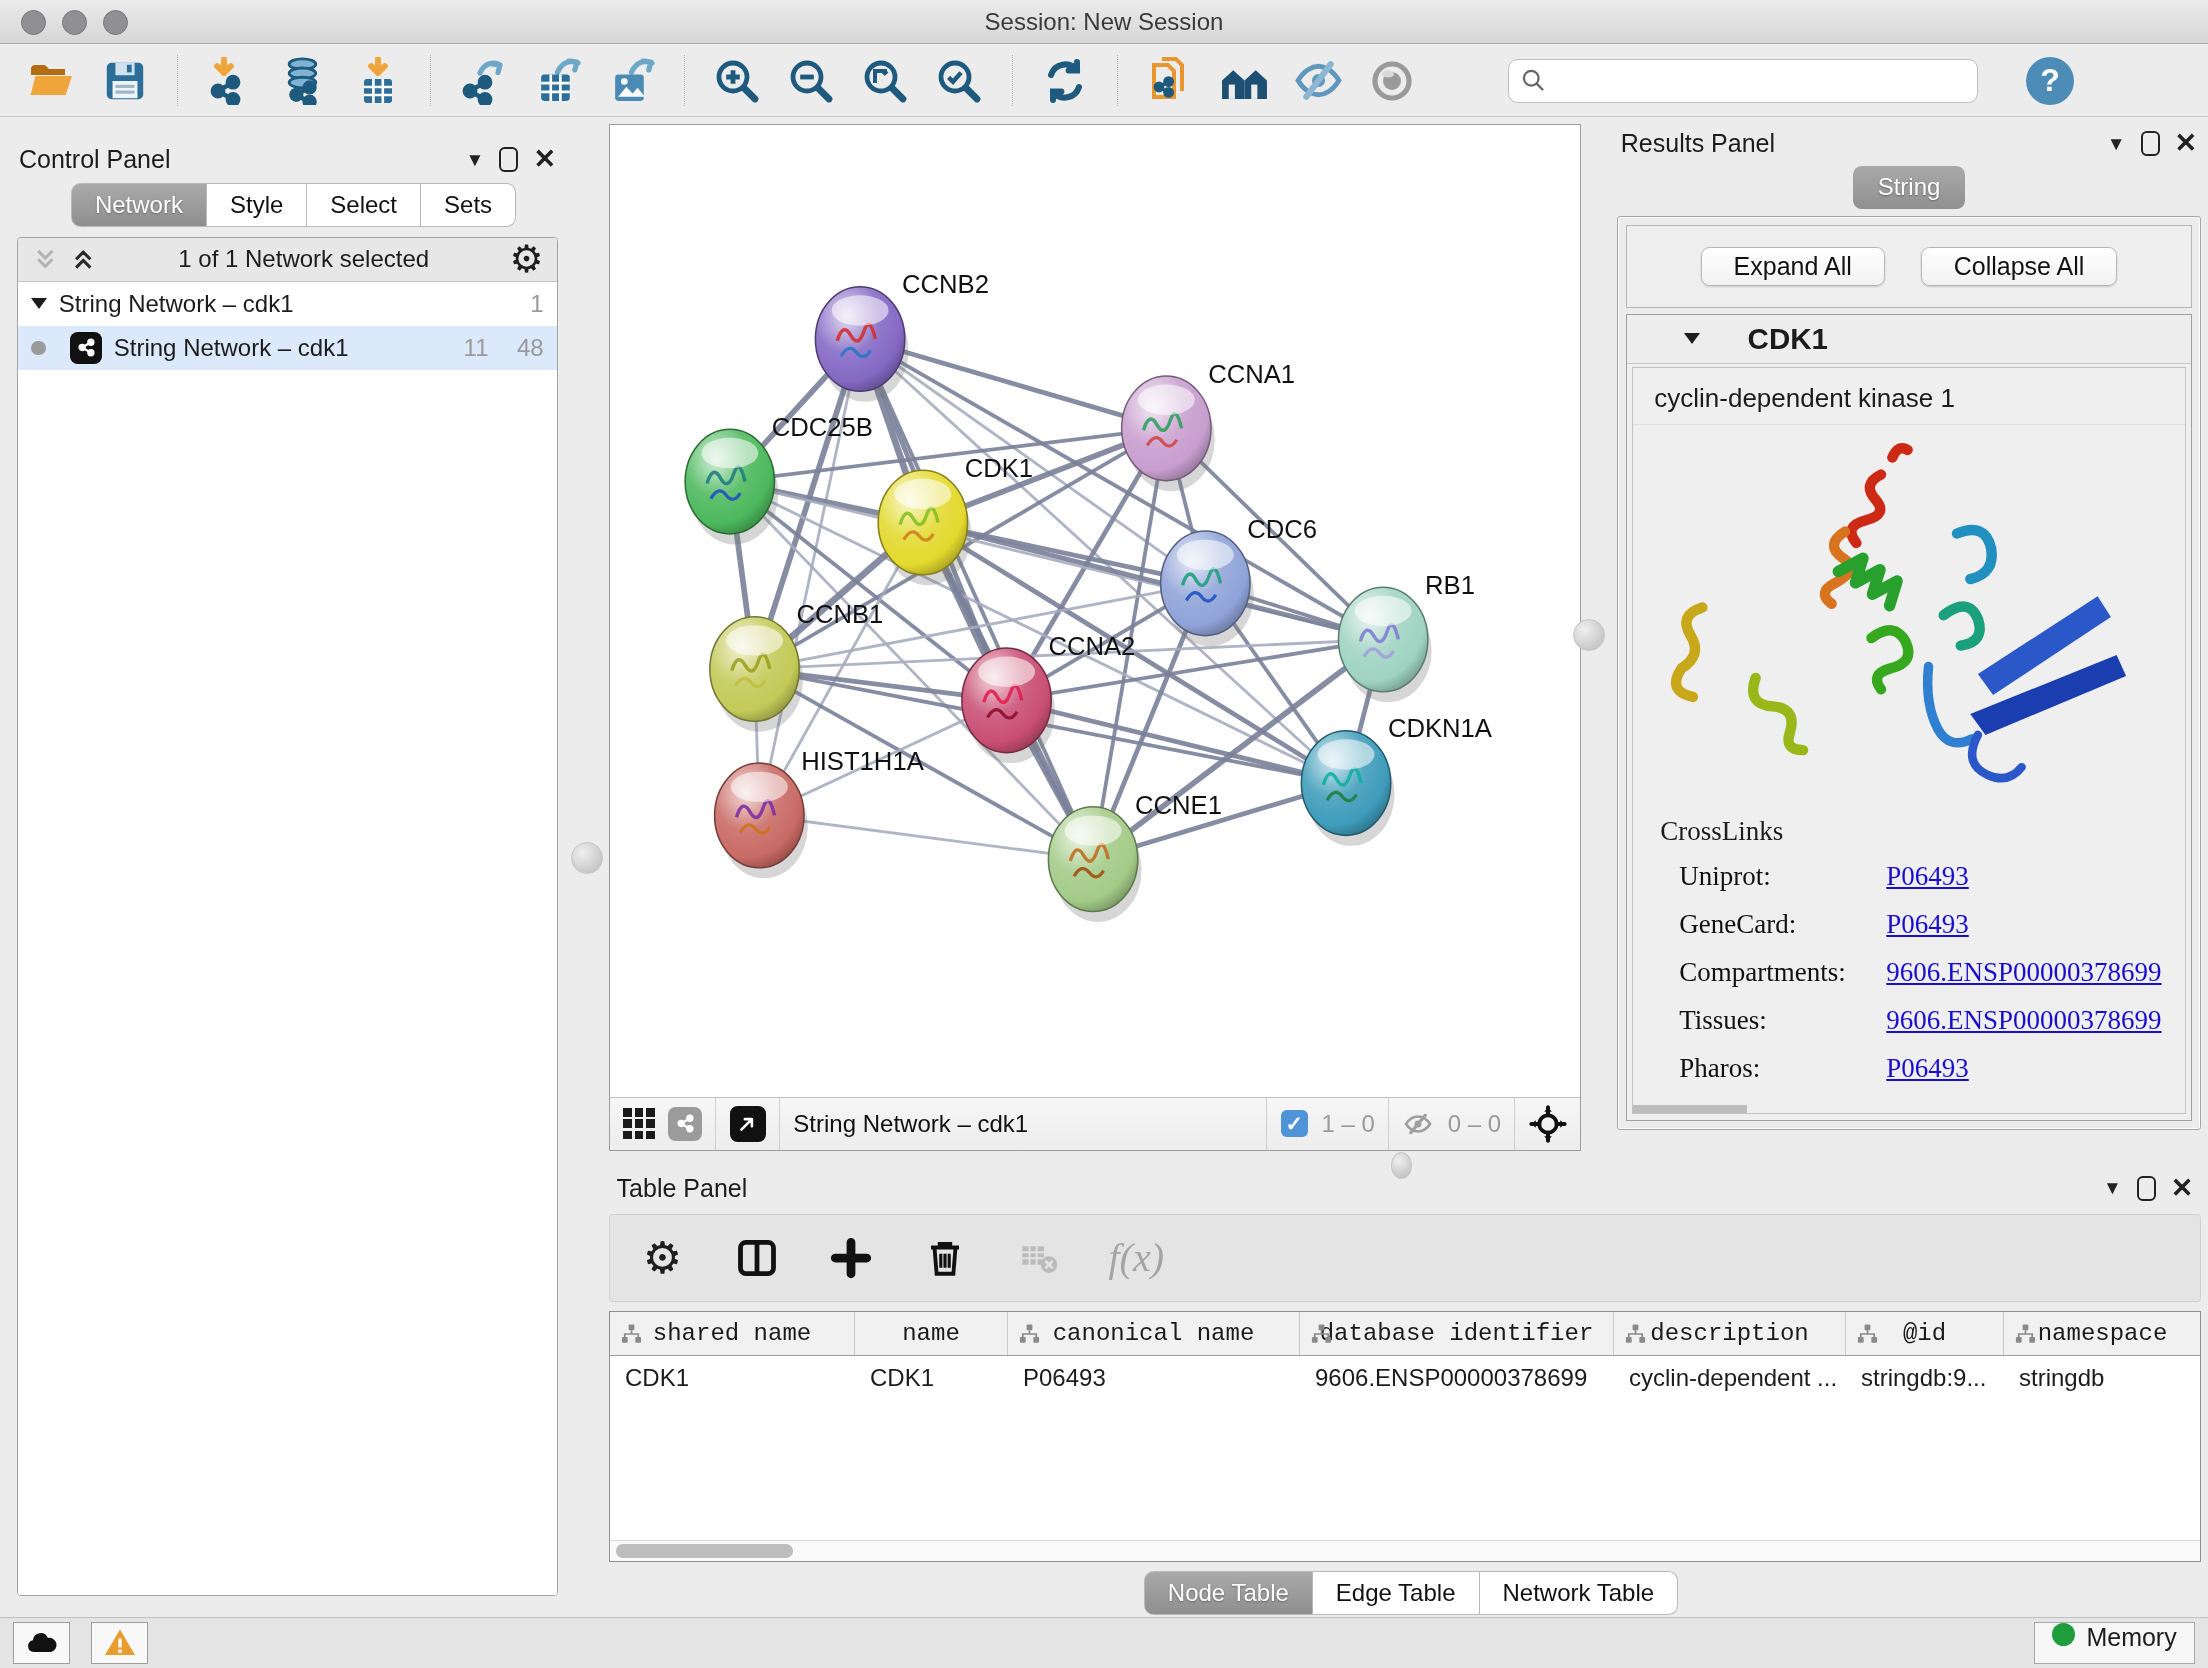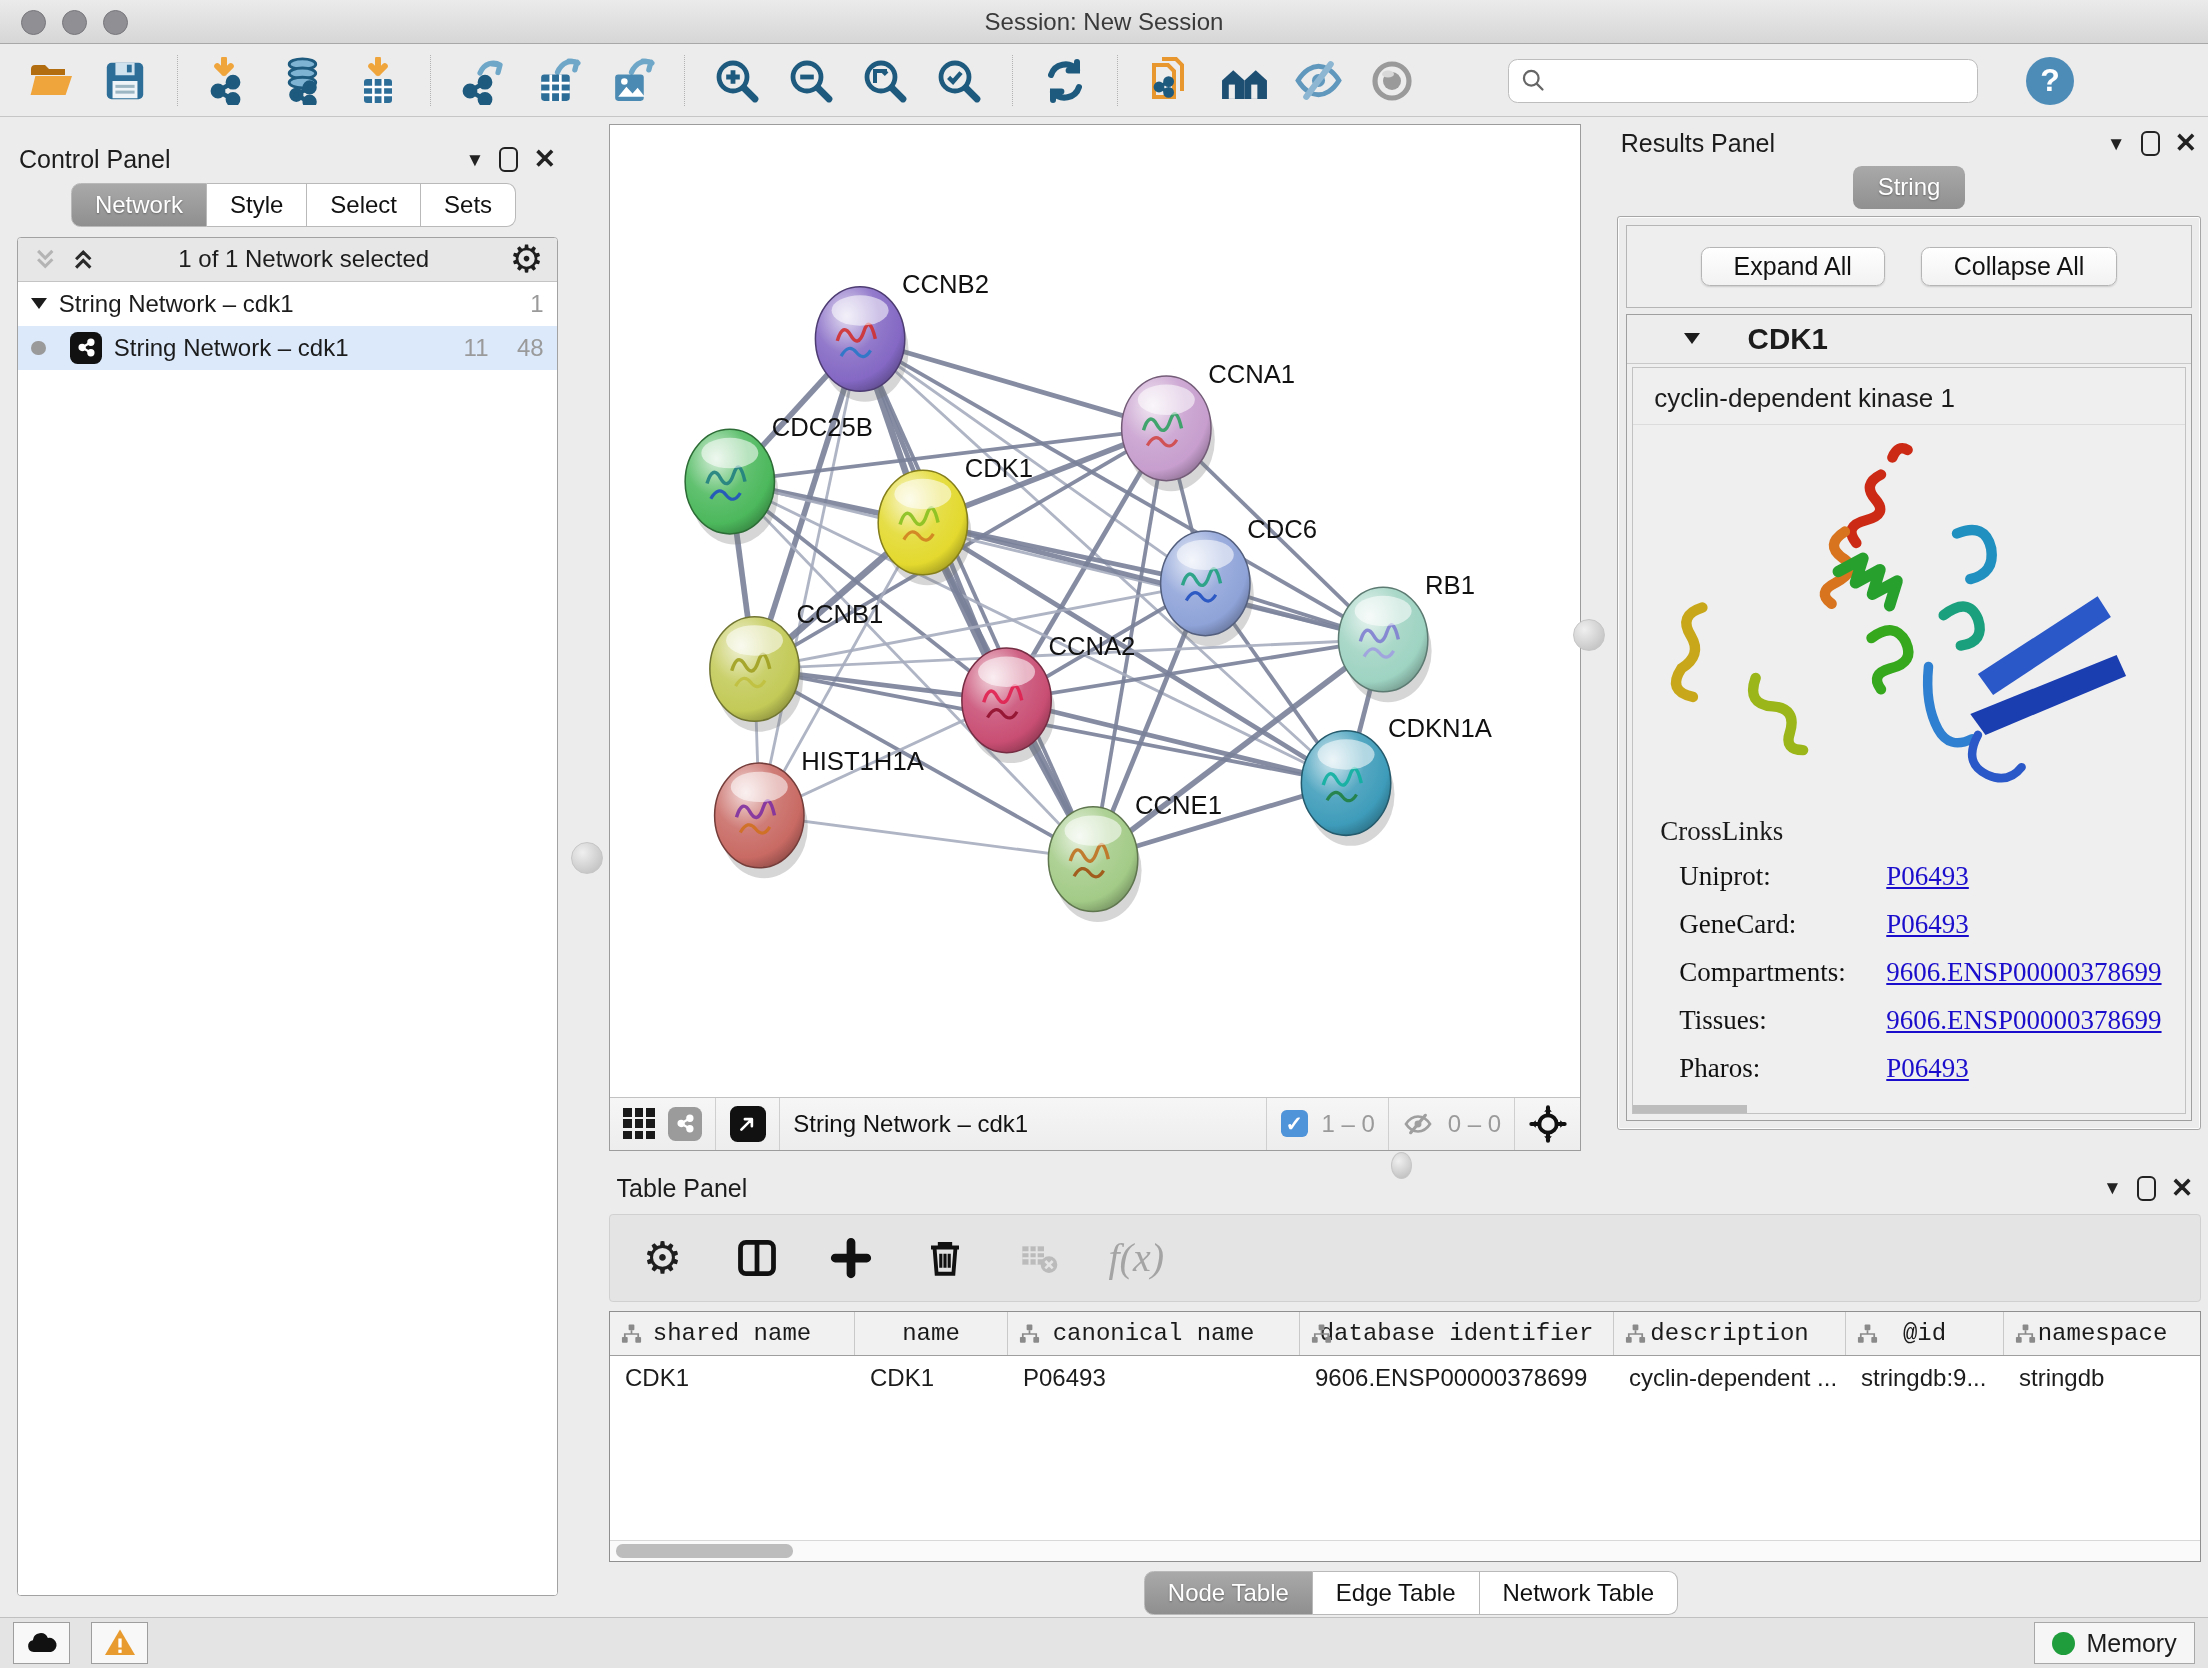--- a/index.html
+++ b/index.html
@@ -104,21 +104,21 @@
   .trow{display:flex;height:44px;align-items:center;flex:none;}
   .td{font-size:24px;padding-left:15px;flex:none;overflow:hidden;white-space:nowrap;}
   .tbody-fill{flex:1;}
   .hscroll{height:21px;background:#fafafa;border-top:1px solid #d8d8d8;position:relative;flex:none;}
   .hthumb{position:absolute;left:5.7px;top:3.8px;width:177px;height:13.3px;border-radius:6.7px;background:#bdbdbd;}
   .tp-tabs{display:flex;justify-content:center;margin-top:9.5px;}
   
   .statusbar{position:absolute;left:0;right:0;bottom:0;height:51px;background:#e4e4e4;border-top:1px solid #c0c0c0;
     display:flex;align-items:center;padding:0 13.3px;gap:21px;}
   .sb-btn{width:57px;height:42px;border:1.9px solid #9e9e9e;background:#f8f8f8;display:flex;align-items:center;justify-content:center;}
-  .memory{margin-left:auto;height:42px;border:1.9px solid #a8a8a8;background:#f6f6f6;display:flex;align-items:center;
+  .memory{margin-left:auto;height:42px;border:1.9px solid #a8a8a8;background:#f6f6f6;display:flex;align-items:flex-start;
     gap:11.4px;padding:0 17px;font-size:25px;}
   .memdot{width:23px;height:23px;border-radius:50%;background:#1f9d3c;}
   
   .handle{position:absolute;width:32px;height:32px;border:1px solid #c6c6c6;border-radius:50%;
     background:radial-gradient(circle at 35% 32%, #efefef, #b9b9b9);}
   .handle.small{width:21px;height:27px;border-radius:50%;}
   .netlabel{font-size:27px;fill:#111;}
 </style>
 </head>
 <body>

